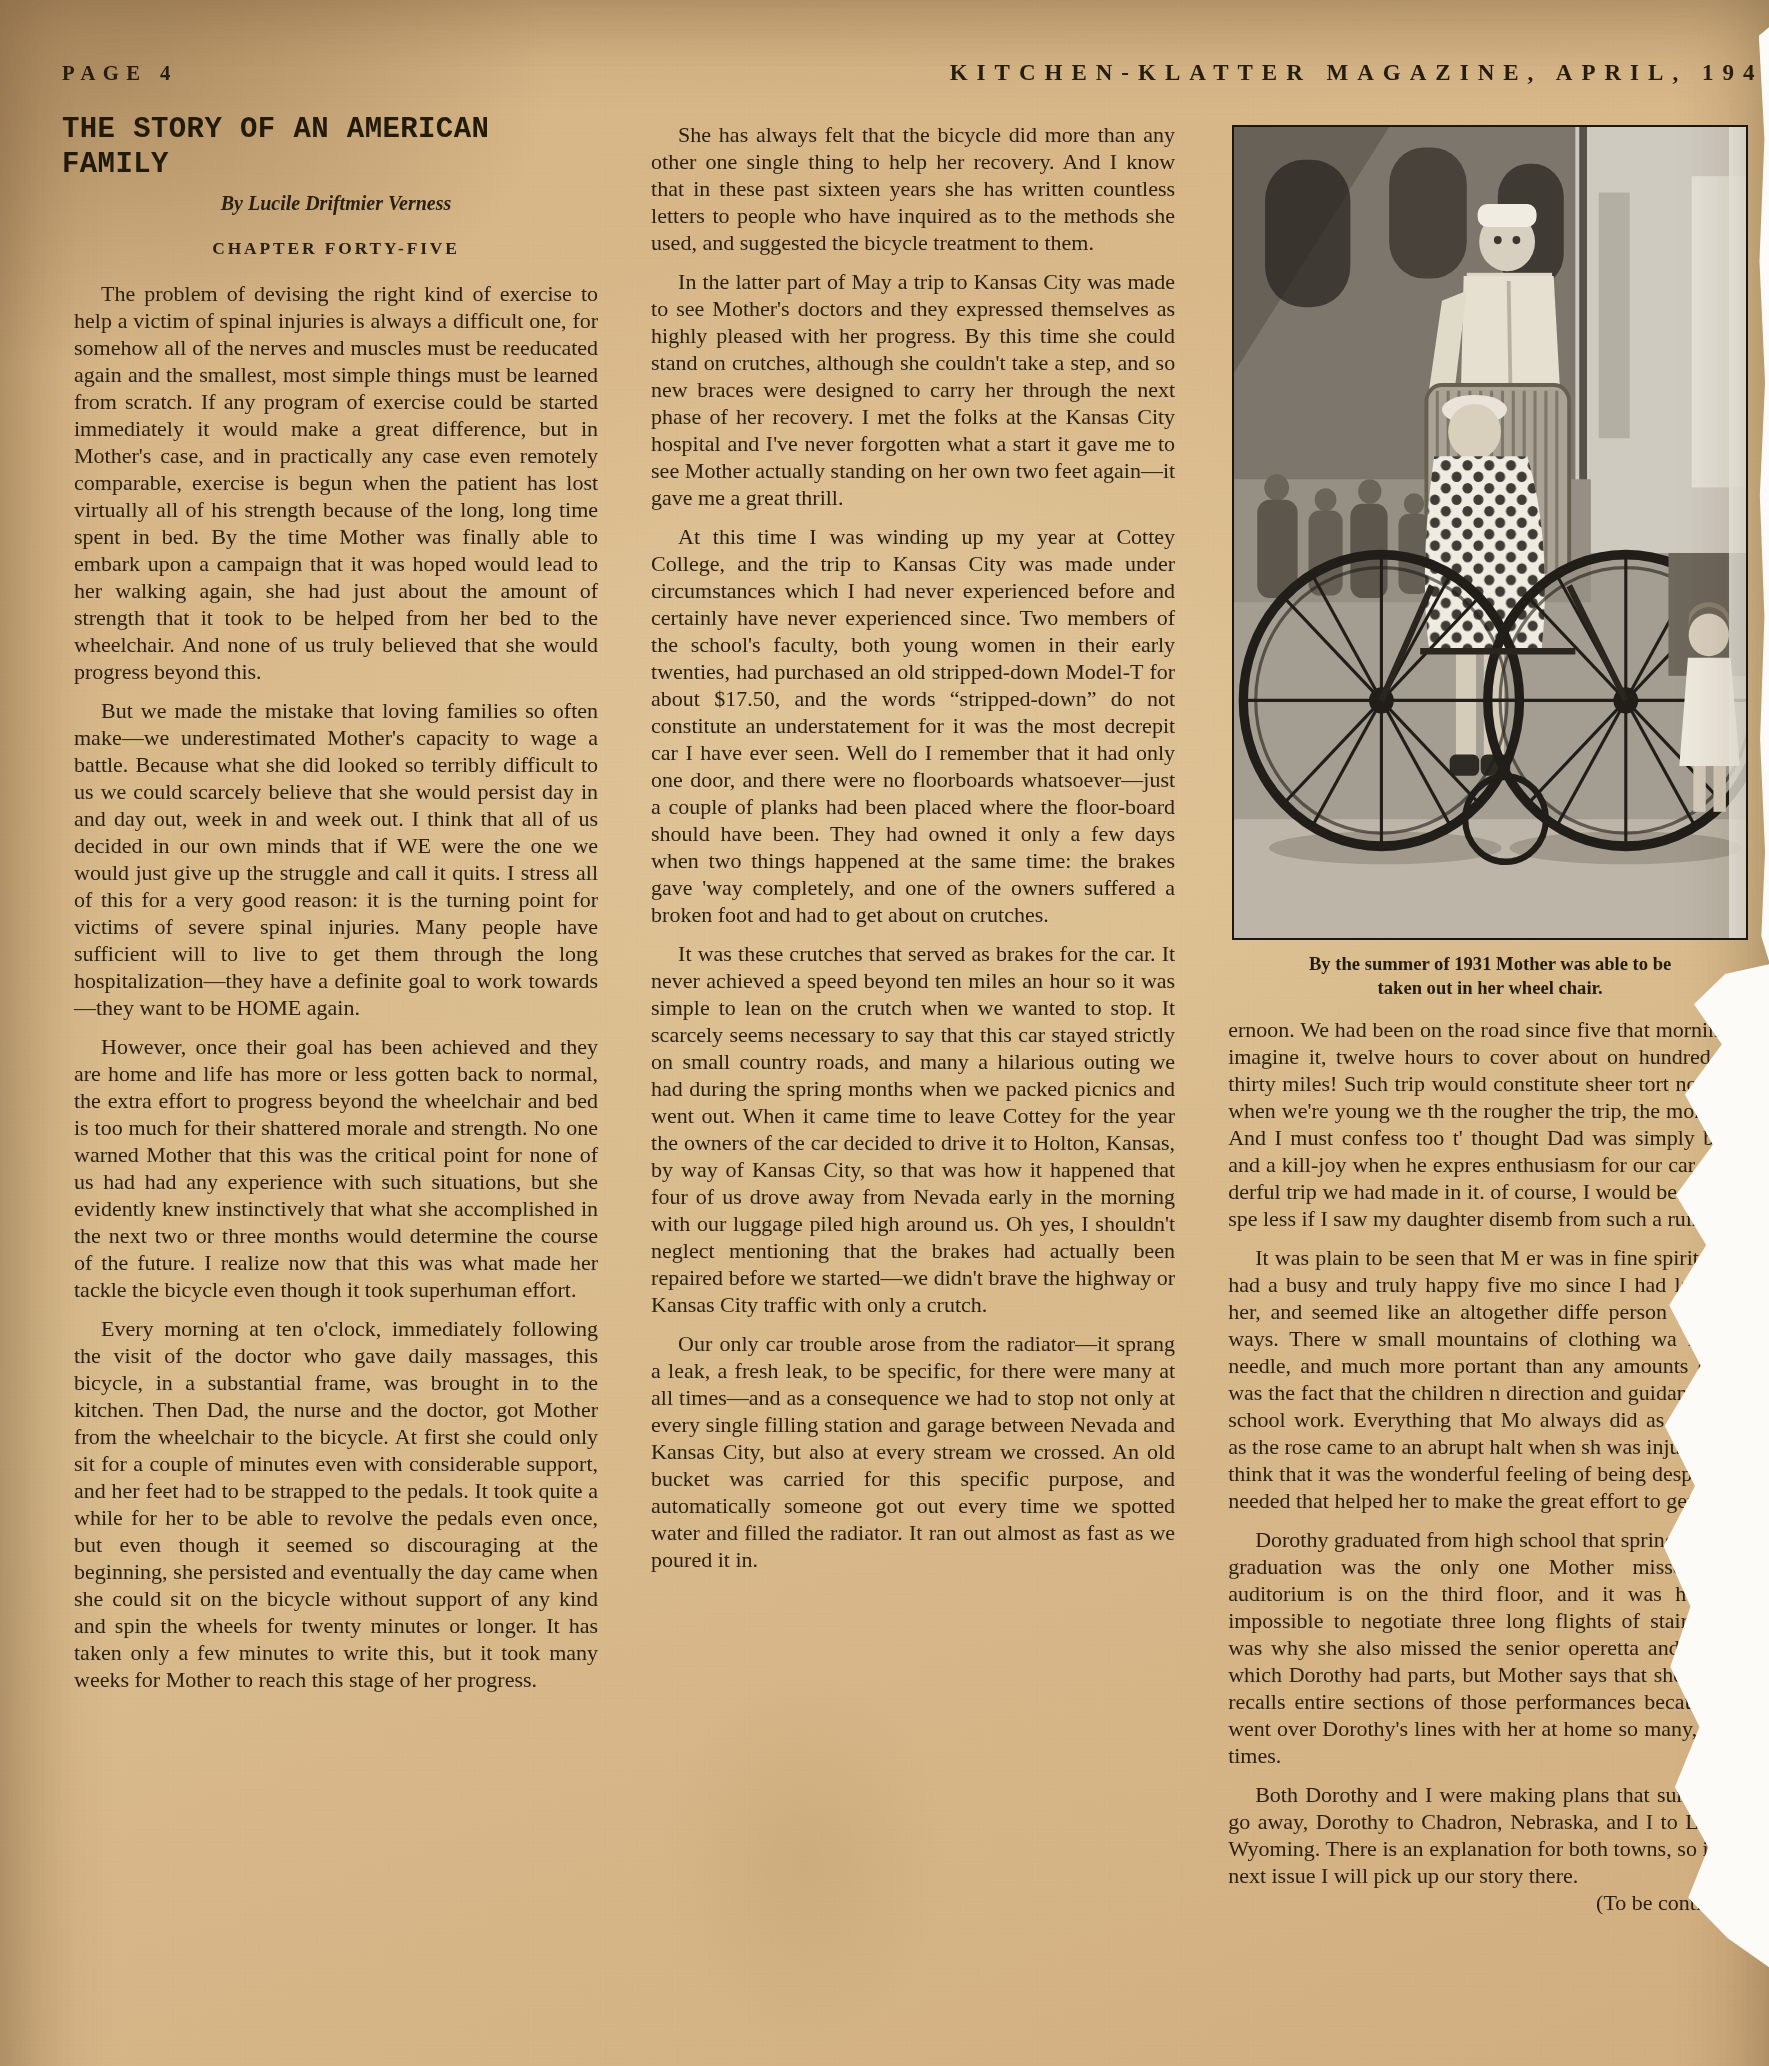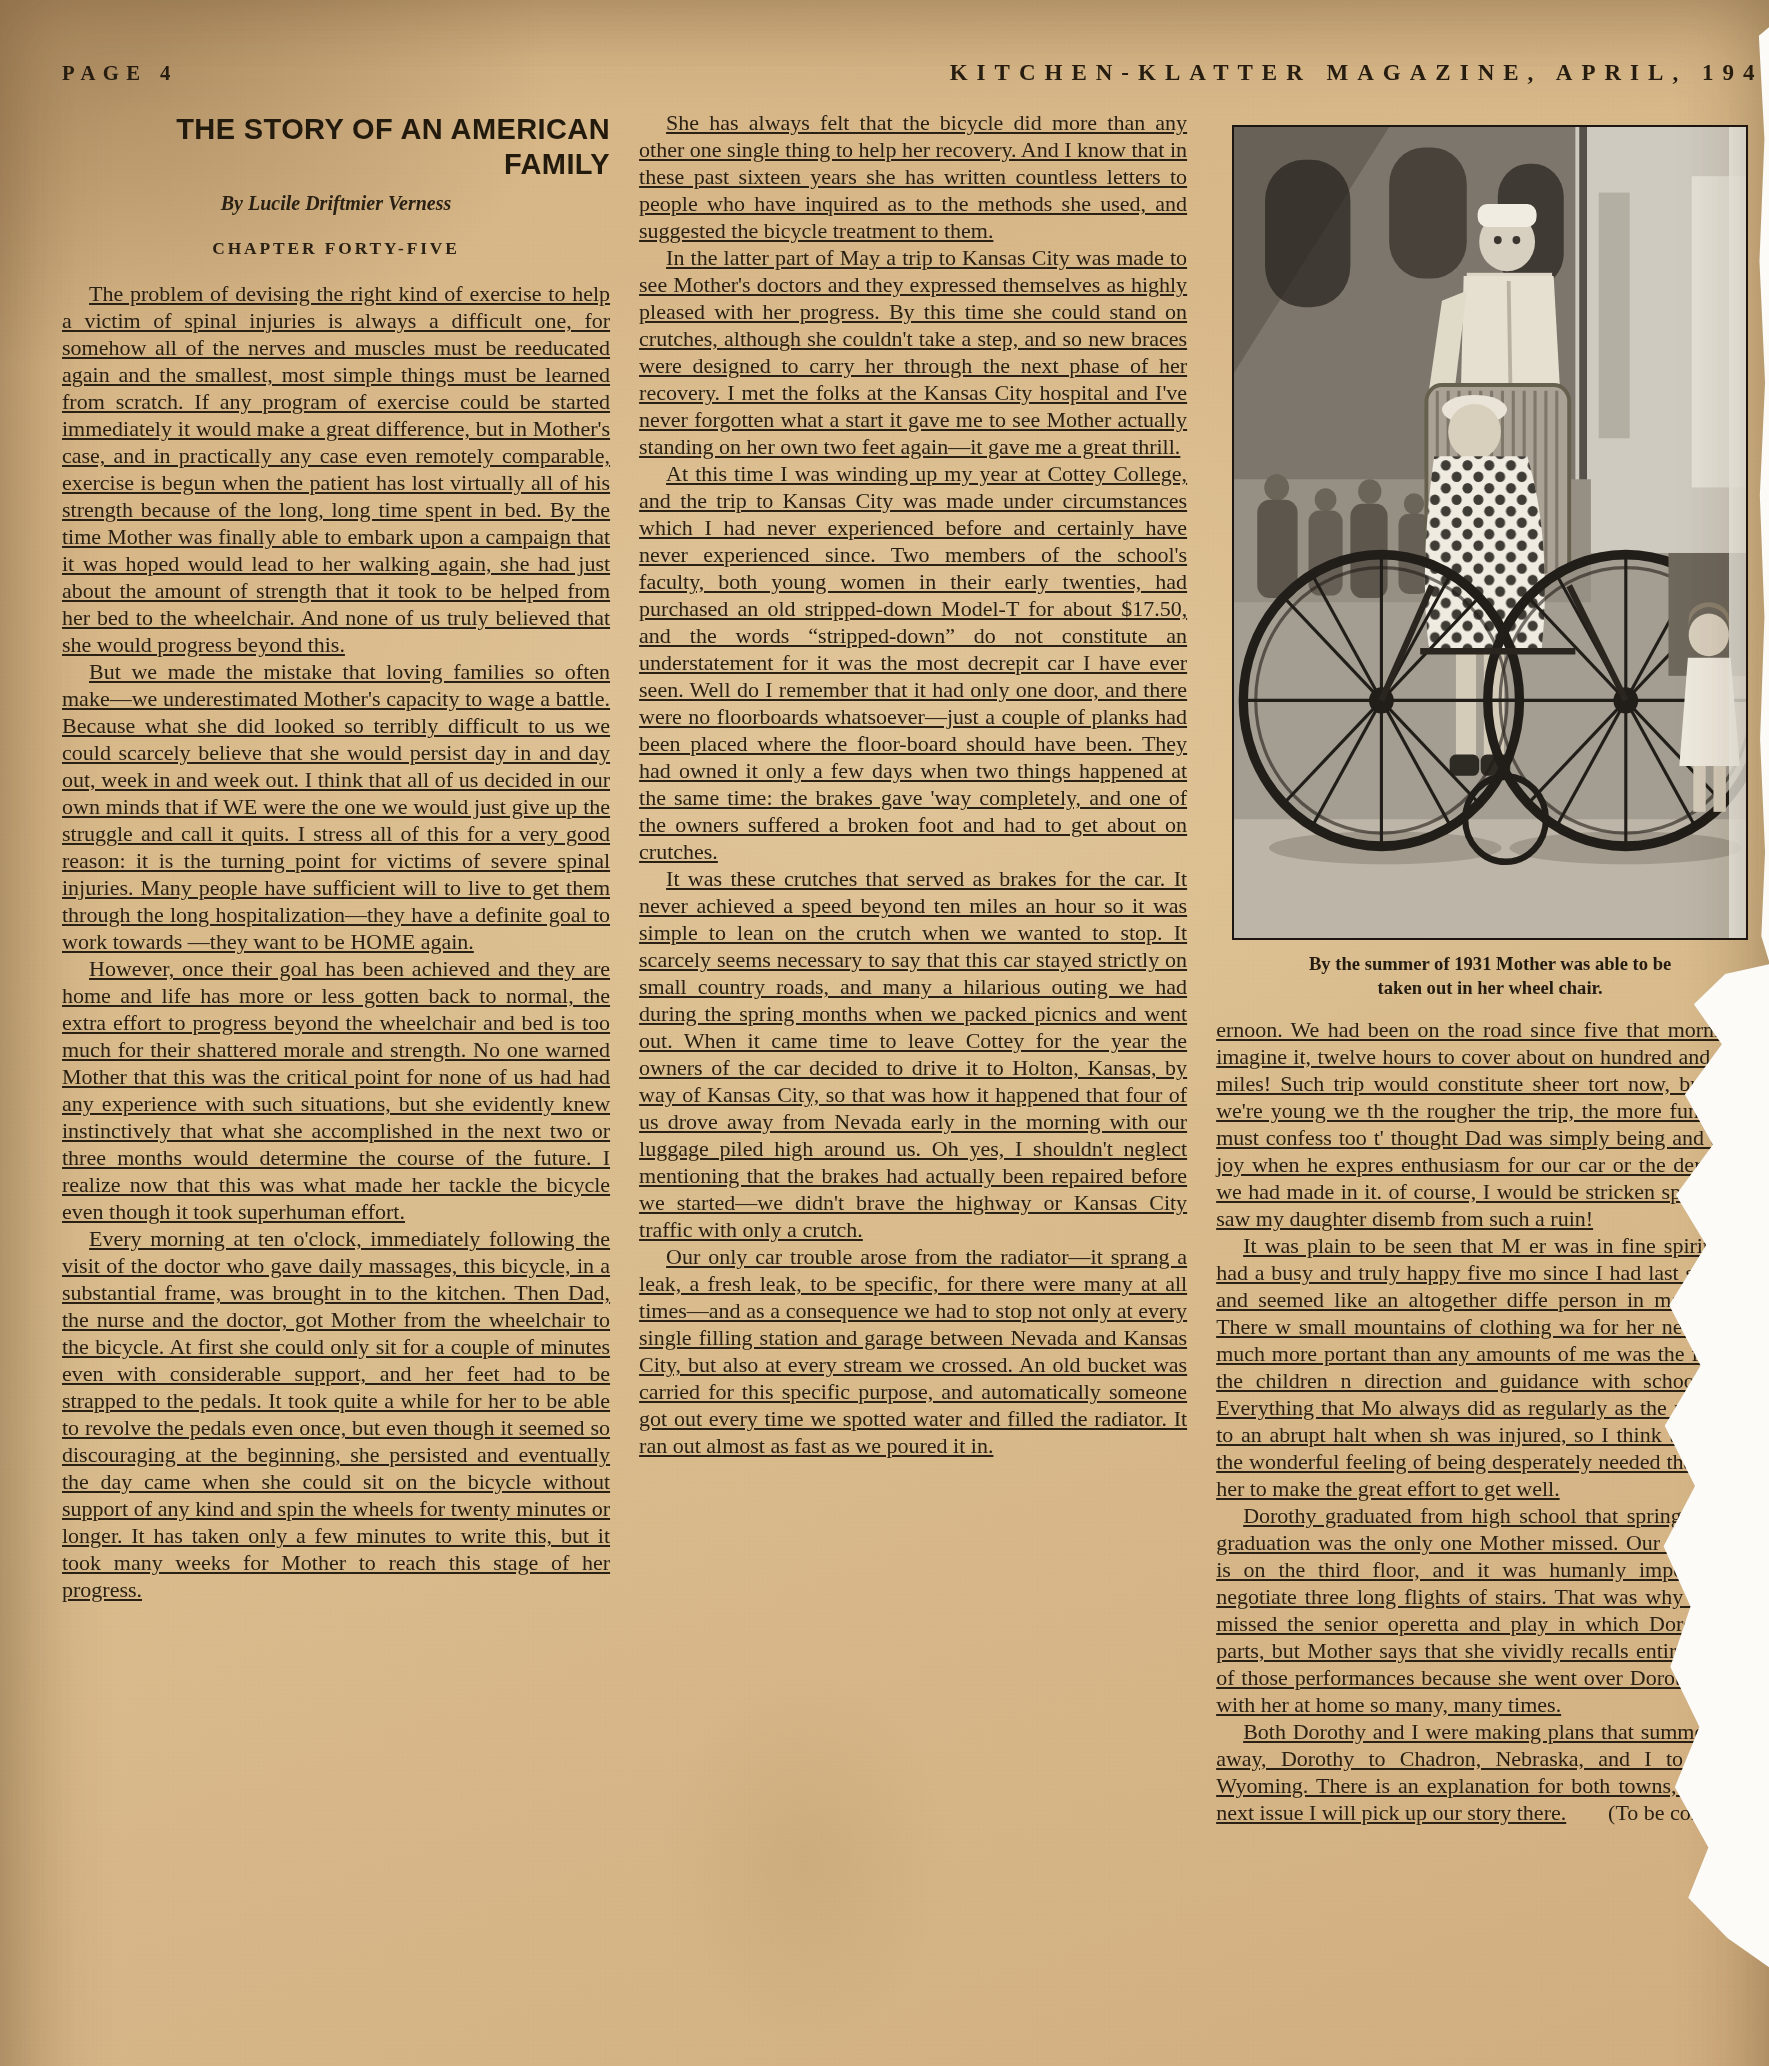--- a/index.html
+++ b/index.html
@@ -38,29 +38,29 @@
   
   .content {
     display:flex; gap:29px;
     padding:23px 5.8px 0 62px;
     font-size:22px; line-height:27px;
     text-align:justify;
   }
   .col { flex:1 1 0; min-width:0; }
 
   .title {
-    font-family:Liberation Sans, sans-serif;
+    font-family:Liberation Mono, monospace;
     font-weight:bold; font-size:29px; line-height:35px;
-    text-align:right; letter-spacing:0.4px;
+    text-align:left; letter-spacing:0.4px;
     margin:2.5px 0 0; color:#231a0e;
   }
   .byline  { font-style:italic; font-weight:bold; font-size:20px; line-height:23px; text-align:center; margin-top:10.7px; }
   .chapter { font-weight:bold; font-size:17.4px; letter-spacing:2.9px; text-align:center; margin:20px 0 18px; }
 
-  p.para { margin:0; text-indent:27px;text-decoration:underline; }
+  p.para { margin:12px; text-indent:27px; }
   p.para.noindent { text-indent:0; }
   .col3-start { margin-top:26px; }
   .tbc { float:right; }
 
   
   .photo-figure { margin:16px; }
   .photo-frame  { border:2.9px solid #1b1612; height:811px; background:#9a948a; overflow:hidden; }
   .photo-frame svg { display:block; width:100%; height:100%; }
   figcaption {
     font-weight:bold; font-size:18.6px; line-height:23.6px;

